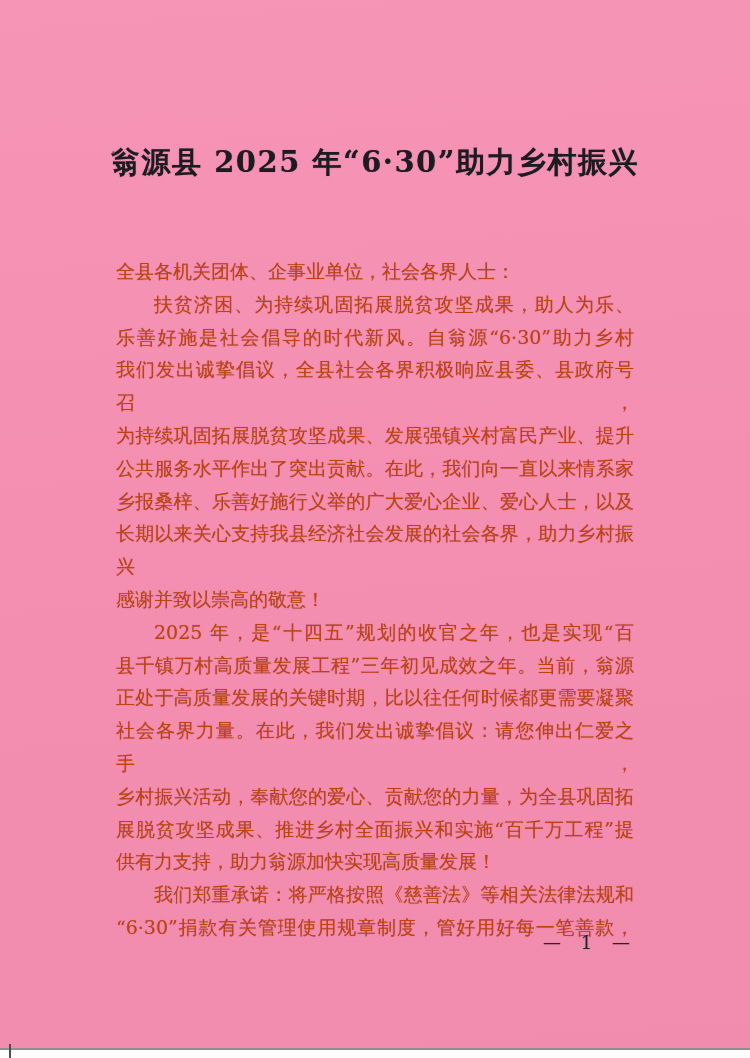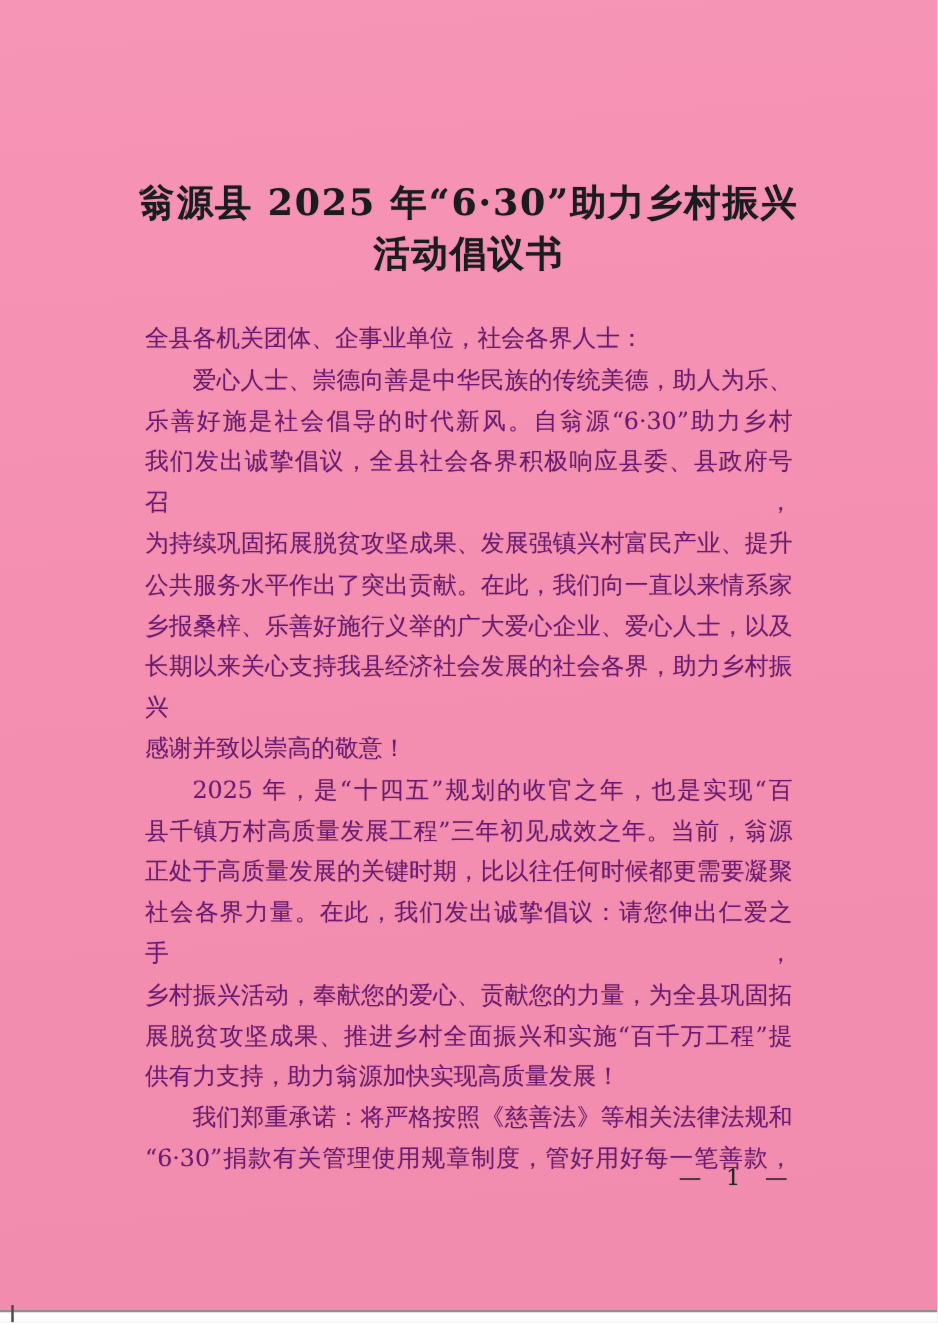--- a/index.html
+++ b/index.html
@@ -29,46 +29,45 @@
   .speck.s3{left:148px;top:168px;width:2px;height:4px;opacity:.5;}
 
   .title{
     position:absolute;left:0;top:142px;width:750px;
     text-align:center;font-weight:bold;color:#1b1b20;
     font-size:29px;line-height:41px;letter-spacing:1.5px;
     text-shadow:0 0 1px rgba(27,27,32,.45);
   }
   .content{
     position:absolute;left:116px;top:255px;width:518px;
-    font-size:19px;line-height:32.8px;color:#701a75;
+    font-size:19px;line-height:32.8px;color:#c2410c;
     text-shadow:0 0 1px rgba(44,44,49,.35);
   }
   .line{text-align:justify;text-align-last:justify;white-space:normal;}
   .line.short{text-align:left;text-align-last:left;}
   .line.indent{text-indent:38px;}
   .footer{
     position:absolute;top:932px;right:118px;
     font-size:18px;color:#26262b;letter-spacing:2px;word-spacing:10px;
     text-shadow:0 0 1px rgba(38,38,43,.35);
   }
 </style>
 </head>
 <body>
 
 <div class="page">
   <div class="paper"></div>
 
   <div class="title">
     <div>翁源县 2025 年“6·30”助力乡村振兴</div>
-    <div>活动倡议书</div>
   </div>
 
   <div class="content">
     <div class="line short">全县各机关团体、企事业单位，社会各界人士：</div>
-    <div class="line indent">爱心人士、崇德向善是中华民族的传统美德，助人为乐、</div>
+    <div class="line indent">扶贫济困、为持续巩固拓展脱贫攻坚成果，助人为乐、</div>
     <div class="line">乐善好施是社会倡导的时代新风。自翁源“6·30”助力乡村</div>
     <div class="line">我们发出诚挚倡议，全县社会各界积极响应县委、县政府号召，</div>
     <div class="line">为持续巩固拓展脱贫攻坚成果、发展强镇兴村富民产业、提升</div>
     <div class="line">公共服务水平作出了突出贡献。在此，我们向一直以来情系家</div>
     <div class="line">乡报桑梓、乐善好施行义举的广大爱心企业、爱心人士，以及</div>
     <div class="line">长期以来关心支持我县经济社会发展的社会各界，助力乡村振兴</div>
     <div class="line short">感谢并致以崇高的敬意！</div>
     <div class="line indent">2025 年，是“十四五”规划的收官之年，也是实现“百</div>
     <div class="line">县千镇万村高质量发展工程”三年初见成效之年。当前，翁源</div>
     <div class="line">正处于高质量发展的关键时期，比以往任何时候都更需要凝聚</div>

